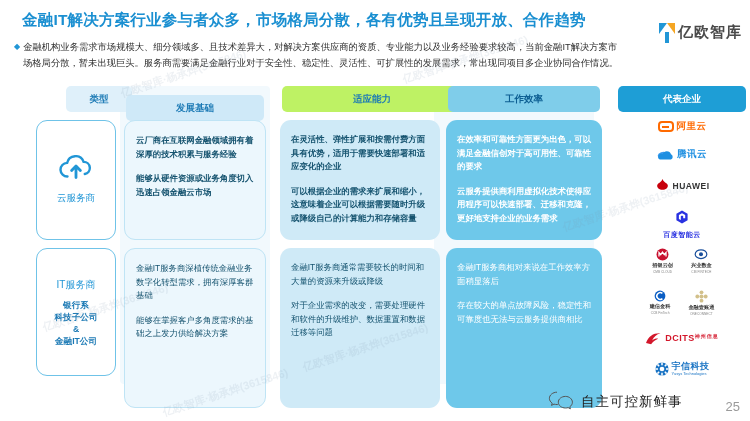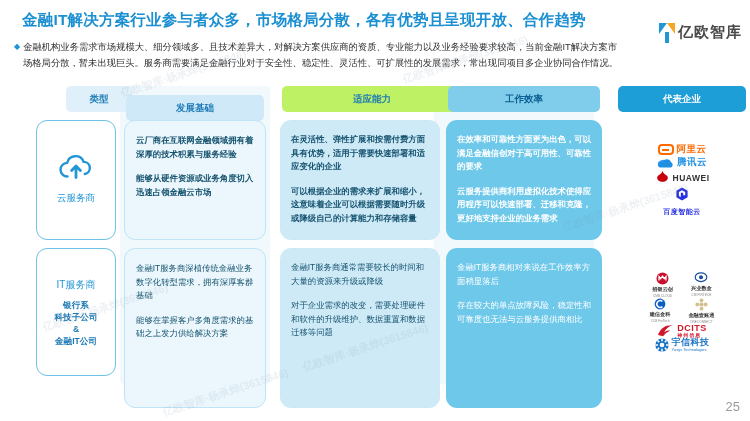--- a/index.html
+++ b/index.html
@@ -94,21 +94,21 @@
 
   .c2{left:110px;width:142px;background:#ecf7fd;border:1px solid #bfe4f5;}
   .c3{left:266px;width:160px;background:#cfeaf7;}
   .c4{left:432px;width:156px;background:#6ec8ea;color:#ffffff;}
   .r1{top:34px;height:120px;font-weight:bold;}
   .r2{top:162px;height:160px;}
 
   
   .logo-cell{
     position:absolute;left:600px;width:136px;
-    display:flex;flex-direction:column;align-items:center;justify-content:center;
+    display:flex;flex-direction:column;align-items:center;justify-content:space-between;
   }
   .logo-cell.l1{top:34px;height:120px;}
   .logo-cell.l2{top:162px;height:128px;}
   .logo-row{display:flex;align-items:center;justify-content:center;gap:10px;width:100%;}
   .logo{display:flex;align-items:center;justify-content:center;gap:3px;}
   .logo-txt{font-size:9.5px;font-weight:bold;letter-spacing:.5px;}
   .logo-sm{display:flex;flex-direction:column;align-items:center;gap:1px;}
   .logo-sm .nm{font-size:5.2px;font-weight:bold;color:#333;}
   .logo-sm .en{font-size:3.2px;color:#888;}
 
@@ -300,21 +300,21 @@
           </svg>
           <span class="nm">金融壹账通</span>
           <span class="en">ONECONNECT</span>
         </span>
       </div>
       <div class="logo-row">
         <span class="logo">
           <svg width="17" height="14" viewBox="0 0 17 14">
             <path d="M1 11C3.5 4 8.5.8 15.5 1.2c-4 1.2-6.8 3.6-8.4 7.2 2-1.4 4-2 6-1.7-3.4 1.4-5.6 3.2-7 5.6z" fill="#d3172b"></path>
           </svg>
-          <span style="display:flex;flex-direction:column;line-height:1">
+          <span style="display:flex;line-height:1">
             <span class="logo-txt" style="color:#d3172b;font-size:9px">DCITS</span>
             <span style="font-size:5px;color:#d3172b;font-weight:bold;letter-spacing:1px">神州信息</span>
           </span>
         </span>
       </div>
       <div class="logo-row">
         <span class="logo">
           <svg width="14" height="14" viewBox="0 0 14 14">
             <circle cx="7" cy="7" r="6.6" fill="#1a74c4"></circle>
             <circle cx="7" cy="7" r="2.3" fill="#fff"></circle>
@@ -325,20 +325,29 @@
           <span style="display:flex;flex-direction:column;line-height:1.1">
             <span class="logo-txt" style="color:#1a74c4;font-size:9px">宇信科技</span>
             <span style="font-size:4px;color:#1a74c4">Yusys Technologies</span>
           </span>
         </span>
       </div>
     </div>
 
   </div>
 
+  <div class="footer-wechat">
+    <span>
+      <svg width="26" height="20" viewBox="0 0 26 20">
+        <path d="M9 2.2C4.8 2.2 1.4 5 1.4 8.4c0 1.9 1.1 3.6 2.8 4.8l-.7 2.2 2.5-1.3c.9.3 1.9.4 3 .4.3 0 .5 0 .8-.1" fill="none" stroke="#555" stroke-width="1"></path>
+        <path d="M17.5 6.4c-4 0-7.2 2.6-7.2 5.8s3.2 5.8 7.2 5.8c.9 0 1.8-.1 2.6-.4l2.3 1.2-.6-2c1.6-1.1 2.6-2.7 2.6-4.6 0-3.2-3.2-5.8-6.9-5.8z" fill="none" stroke="#555" stroke-width="1"></path>
+      </svg>
+    </span>
+    <span class="wechat-txt">自主可控新鲜事</span>
+  </div>
 
   <div class="page-no">25</div>
 
   <div class="wm" style="left:118px;top:66px;">亿欧智库·杨承烨(3615846)</div>
   <div class="wm" style="left:400px;top:52px;">亿欧智库·杨承烨(3615846)</div>
   <div class="wm" style="left:40px;top:300px;">亿欧智库·杨承烨(3615846)</div>
   <div class="wm" style="left:300px;top:340px;">亿欧智库·杨承烨(3615846)</div>
   <div class="wm" style="left:560px;top:200px;">亿欧智库·杨承烨(3615846)</div>
   <div class="wm" style="left:160px;top:385px;">亿欧智库·杨承烨(3615846)</div>
 

